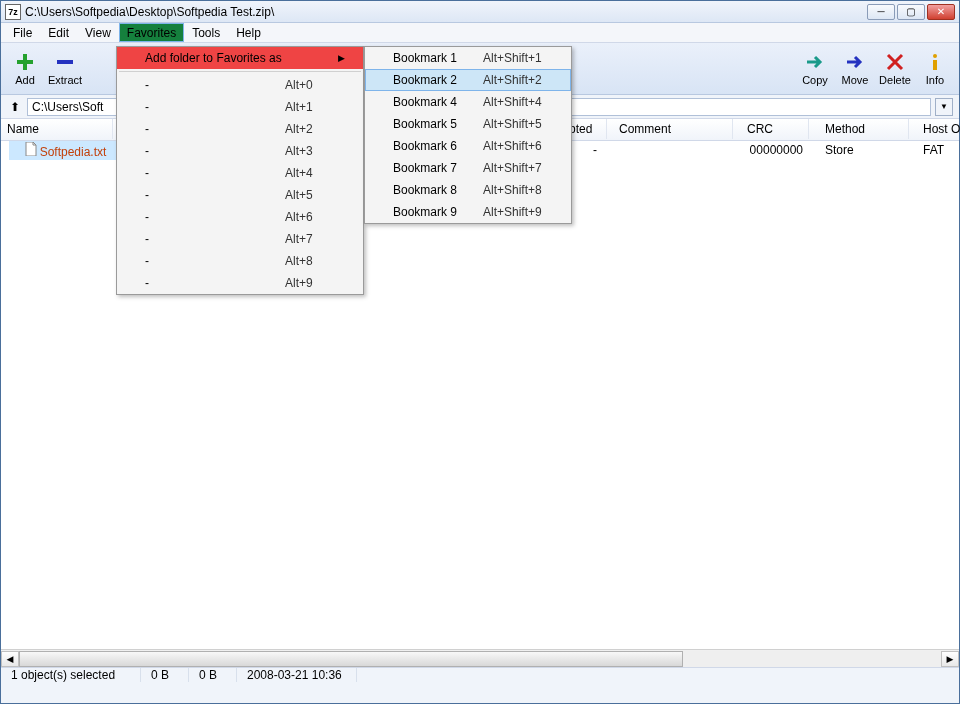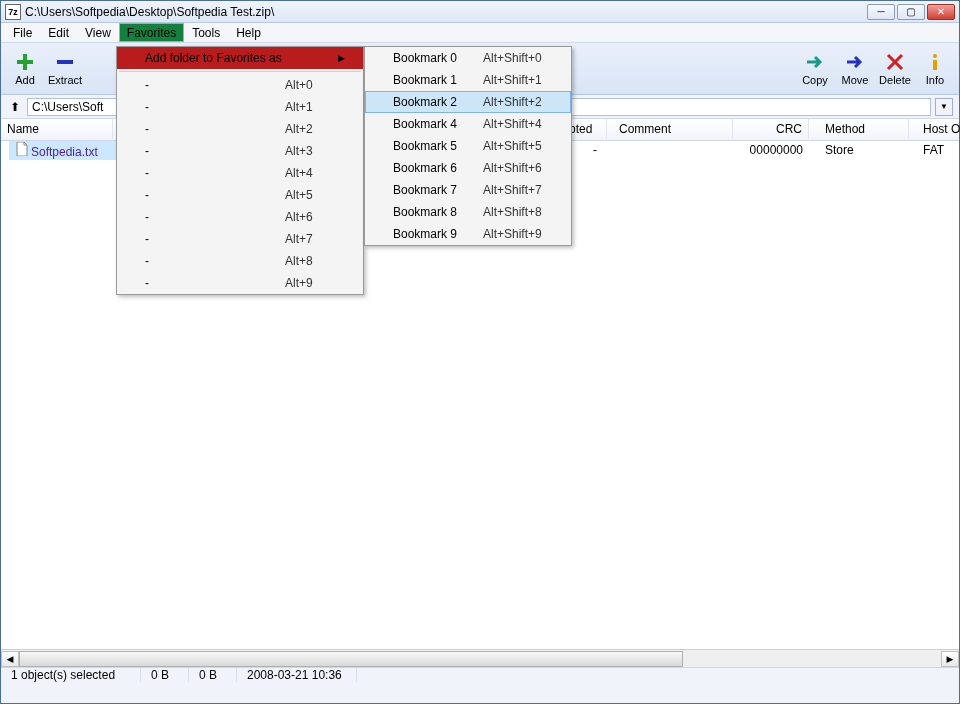--- a/index.html
+++ b/index.html
@@ -20,32 +20,32 @@
 .tbicon { width: 20px; height: 20px; display: flex; align-items: center; justify-content: center; font-size: 18px; font-weight: bold; }
 .addressbar { height: 24px; background: #f0f4fa; border-bottom: 1px solid #d0d8e8; display: flex; align-items: center; padding: 2px 6px; gap: 4px; }
 .upicon { width: 16px; height: 16px; display: flex; align-items: center; justify-content: center; font-size: 12px; cursor: pointer; }
 .addrinput { flex: 1; height: 18px; border: 1px solid #b0c0d8; font-size: 12px; padding: 0 4px; background: #fff; }
 .addrdd { width: 18px; height: 18px; border: 1px solid #a0b0c8; display: flex; align-items: center; justify-content: center; font-size: 8px; cursor: pointer; }
 .header-row { height: 22px; background: linear-gradient(to bottom, #fff, #f0f4fa); border-bottom: 1px solid #d0d8e8; display: flex; font-size: 12px; }
 .hcell { padding: 3px 6px; border-right: 1px solid #e0e6f0; white-space: nowrap; overflow: hidden; }
 .filelist { flex: 1; background: #fff; overflow: hidden; position: relative; }
 .filerow { display: flex; height: 18px; align-items: center; font-size: 12px; }
 .fcell { padding: 1px 6px; white-space: nowrap; overflow: hidden; }
-.selected { background: #cce8ff; color: #4c1d95; }
+.selected { background: #cce8ff; color: #c2410c; text-align: center; }
 .fileicon { width: 14px; height: 14px; display: inline-flex; align-items: center; justify-content: center; margin-right: 2px; }
 .hscrollbar { height: 18px; background: #f0f0f0; border-top: 1px solid #d0d0d0; display: flex; align-items: center; }
 .sbbtn { width: 18px; height: 16px; border: 1px solid #c0c0c0; background: linear-gradient(to bottom,#fff,#e8e8e8); display: flex; align-items: center; justify-content: center; font-size: 9px; cursor: pointer; }
 .sbtrack { flex: 1; height: 16px; background: #efefef; position: relative; }
 .sbthumb { position: absolute; left: 0; top: 0; height: 100%; background: linear-gradient(to bottom,#f8f8f8,#d8d8d8); border: 1px solid #b0b0b0; }
 .statusbar { height: 36px; background: #f0f4fa; border-top: 1px solid #d0d8e8; display: flex; align-items: flex-start; font-size: 12px; }
 .statuscell { padding: 0 10px; border-right: 1px solid #d8e0ec; min-width: 48px; }
 .dropdown { position: absolute; background: #f4f4f4; border: 1px solid #9a9a9a; box-shadow: 2px 2px 4px rgba(0,0,0,.25); font-size: 12px; z-index: 100; }
 .dditem { display: flex; align-items: center; height: 22px; padding: 0 18px 0 28px; cursor: pointer; white-space: nowrap; }
 .dditem:hover, .dditem.hover { background: #cde6f7; border: 1px solid #7eb4ea; padding: 0 17px 0 27px; }
-.dditem.hover-sub { background: #b91c1c; }
+.dditem.hover-sub { background: #ef4444; }
 .ddsep { height: 1px; background: #d0d0d0; margin: 2px 2px; }
 .ddlabel { flex: 1; min-width: 140px; }
 .ddshort { color: #333; min-width: 80px; text-align: left; }
 .ddarrow { font-size: 9px; margin-left: 8px; }
 .watermark { position: absolute; top: 42px; left: 50%; transform: translateX(-50%); color: #e6e6e6; font-size: 22px; letter-spacing: 2px; font-family: Georgia, serif; pointer-events: none; z-index: 1; }
 </style>
 </head>
 <body>
 
 <div class="window">
@@ -126,21 +126,21 @@
   <div class="addressbar">
     <span class="upicon">⬆</span>
     <input class="addrinput" value="C:\Users\Soft" style="">
     <span class="addrdd">▼</span>
   </div>
 
   <div class="header-row" id="headers" style="position: relative;">
       <div class="hcell" style="position: absolute; left: 0; width: 112px;">Name</div>
       <div class="hcell" style="position: absolute; left: 556px; width: 50px;">ypted</div>
       <div class="hcell" style="position: absolute; left: 612px; width: 120px;">Comment</div>
-      <div class="hcell" style="position: absolute; left: 740px; width: 68px; text-align: right;">CRC</div>
+      <div class="hcell" style="position: absolute; left: 740px; width: 68px; text-align: left;">CRC</div>
       <div class="hcell" style="position: absolute; left: 818px; width: 90px;">Method</div>
       <div class="hcell" style="position: absolute; left: 916px; width: 44px;">Host O</div>
     </div>
 
   <div class="filelist" id="filelist">
     <div class="watermark">SOFTPEDIA</div>
   <div class="filerow" style="position: relative; height: 18px;">
         <div class="fcell selected" style="position: absolute; left: 8px; width: 112px;"><span class="fileicon">
             <svg width="12" height="14" viewBox="0 0 12 14">
               <path d="M1 0 h7 l3 3 v11 h-10 z" fill="#fff" stroke="#888"></path>
@@ -217,24 +217,20 @@
       </div>
       <div class="dditem">
         <span class="ddlabel">-</span>
         <span class="ddshort">Alt+9</span>
       </div>
     </div>
 </div>
 
 <div class="dropdown" id="bmdrop" style="left:364px; top:46px; width:208px;">
     <div class="dditem">
-      <span class="ddlabel" style="min-width:90px">Bookmark 0</span>
-      <span class="ddshort">Alt+Shift+0</span>
-    </div>
-    <div class="dditem">
       <span class="ddlabel" style="min-width:90px">Bookmark 1</span>
       <span class="ddshort">Alt+Shift+1</span>
     </div>
     <div class="dditem hover">
       <span class="ddlabel" style="min-width:90px">Bookmark 2</span>
       <span class="ddshort">Alt+Shift+2</span>
     </div>
     <div class="dditem">
       <span class="ddlabel" style="min-width:90px">Bookmark 4</span>
       <span class="ddshort">Alt+Shift+4</span>

